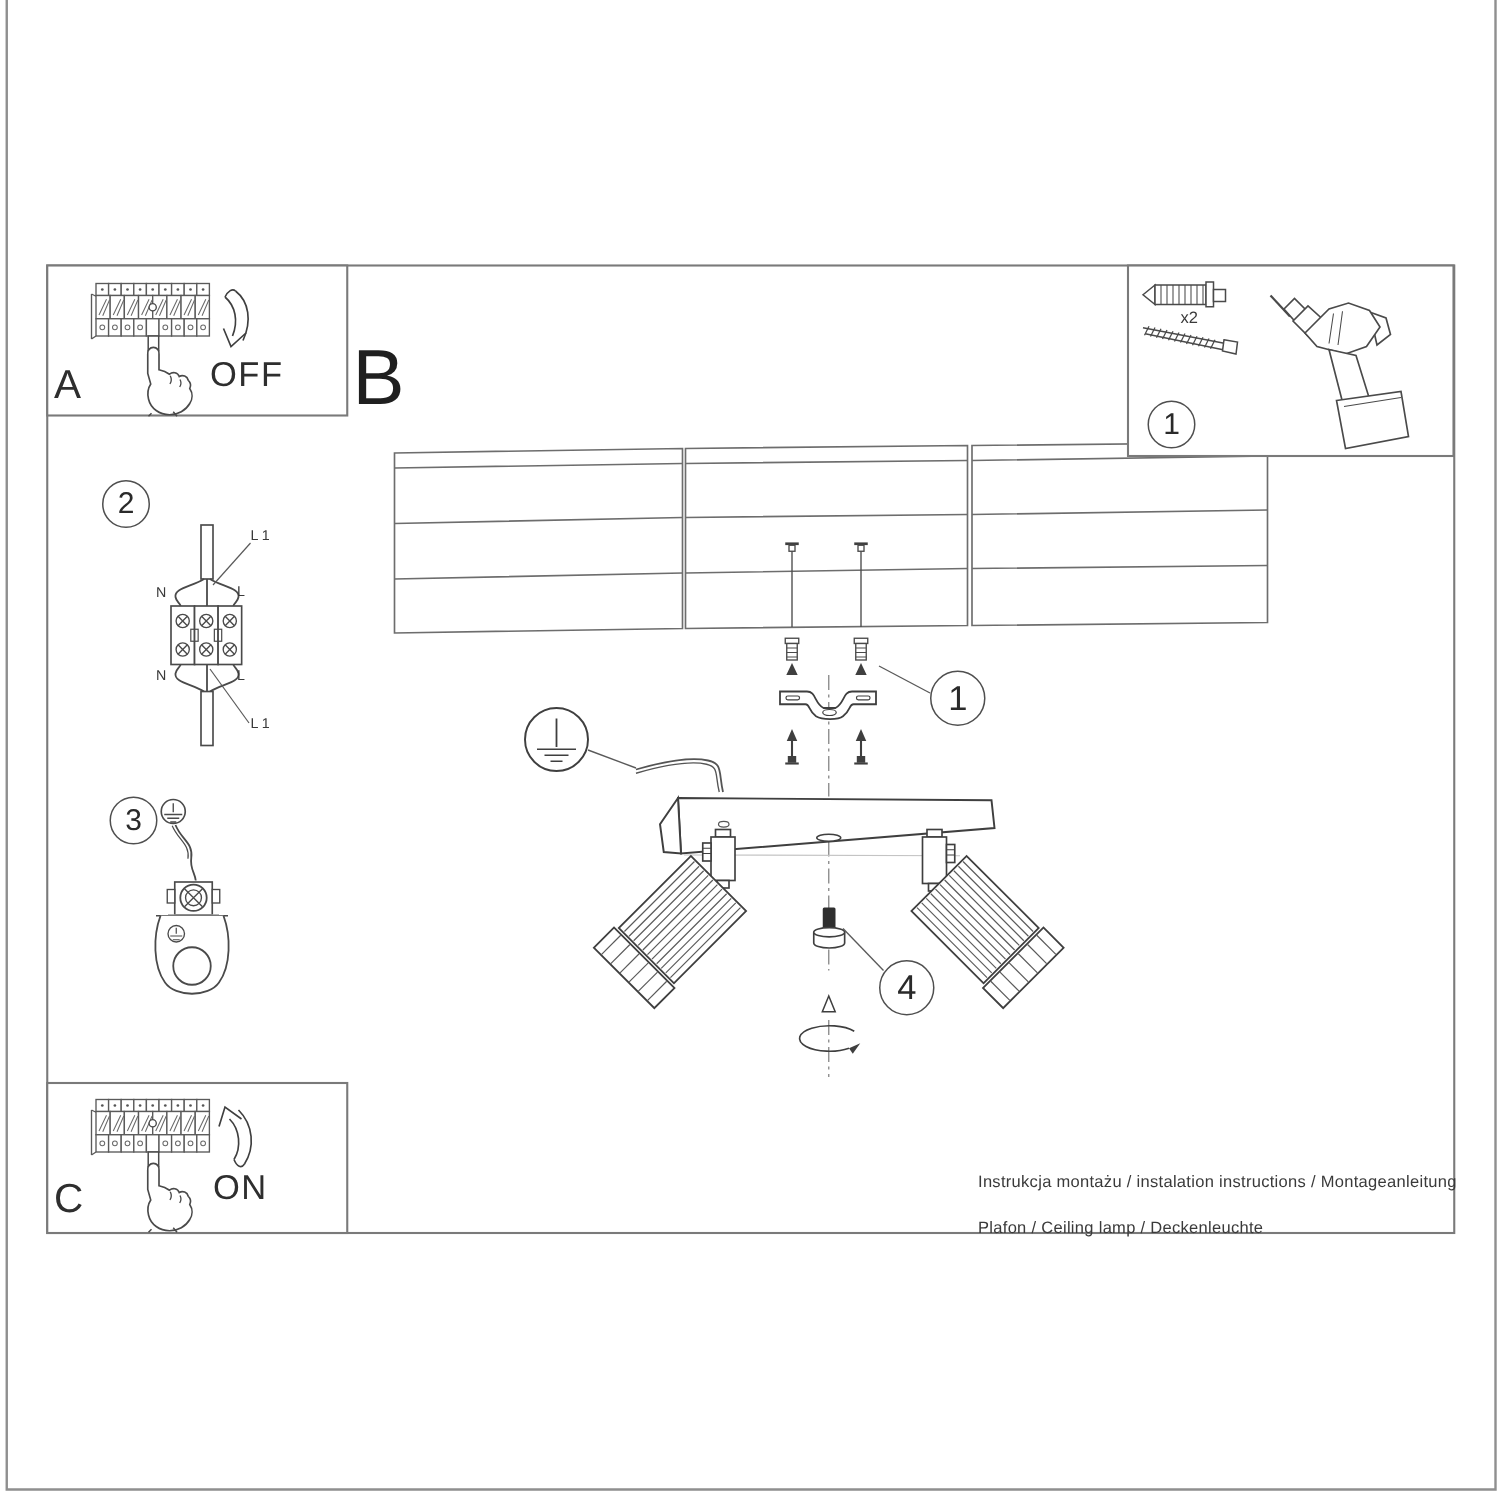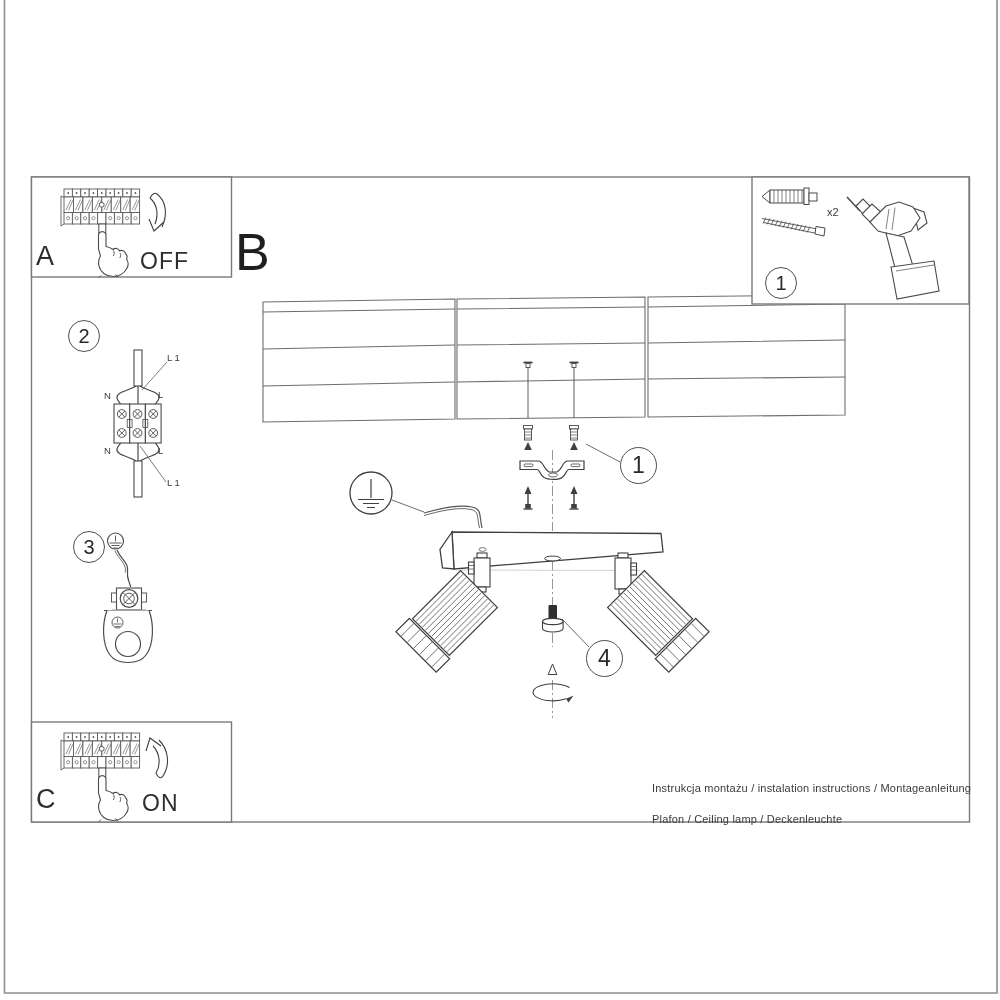--- a/index.html
+++ b/index.html
@@ -2,21 +2,21 @@
 <html><head>
 <meta charset="utf-8">
 <style>
   html,body{margin:0;padding:0;background:#fff;}
   #sheet{position:relative;width:1000px;height:1000px;background:#fff;
          font-family:"Liberation Sans", sans-serif;overflow:hidden;}
   #art{position:absolute;left:0;top:0;}
   .txt{position:absolute;color:#2e2e2e;white-space:nowrap;line-height:1;}
   .letter{font-size:27px;}
   .letter-big{font-size:52px;color:#1f1f1f;}
-  .state{font-size:23px;letter-spacing:1px;margin-top:12px;}
+  .state{font-size:23px;letter-spacing:1px;}
   .tiny{font-size:9.5px;color:#3a3a3a;text-align:center;}
   .qty{font-size:11px;color:#3a3a3a;}
   .foot{font-size:11px;color:#3a3a3a;letter-spacing:.2px;}
   .badge{position:absolute;border:1.4px solid #4f4f4f;border-radius:50%;
          display:flex;align-items:center;justify-content:center;
          color:#2a2a2a;background:#fff;}
   .b30{width:30px;height:30px;font-size:20px;}
   .b35{width:35px;height:35px;font-size:23px;}
 </style>
 </head>
@@ -378,21 +378,21 @@
       <path d="M896,271 L934,265" stroke-width="0.7" fill="none"></path>
     </g>
   </g>
 </svg>
 
 <div class="txt letter" style="left:36px;top:243px;">A</div>
 <div class="txt state" style="left:140px;top:238px;">OFF</div>
 <div class="txt letter-big" style="left:235px;top:226px;">B</div>
 <div class="txt letter" style="left:36px;top:786px;">C</div>
 <div class="txt state" style="left:142px;top:780px;text-align:right;">ON</div>
-<div class="txt qty" style="left:787px;top:207px;margin-left:40px;">x2</div>
+<div class="txt qty" style="left:787px;top:207px;">x2</div>
 
 <div class="badge b30" style="left:765px;top:267px;">1</div>
 <div class="badge b30" style="left:68px;top:320px;">2</div>
 <div class="badge b30" style="left:73px;top:531px;">3</div>
 <div class="badge b35" style="left:620px;top:447px;">1</div>
 <div class="badge b35" style="left:586px;top:640px;">4</div>
 
 <div class="txt tiny" style="left:104px;top:391px;">N</div>
 <div class="txt tiny" style="left:158px;top:390px;">L</div>
 <div class="txt tiny" style="left:167px;top:353px;">L 1</div>

